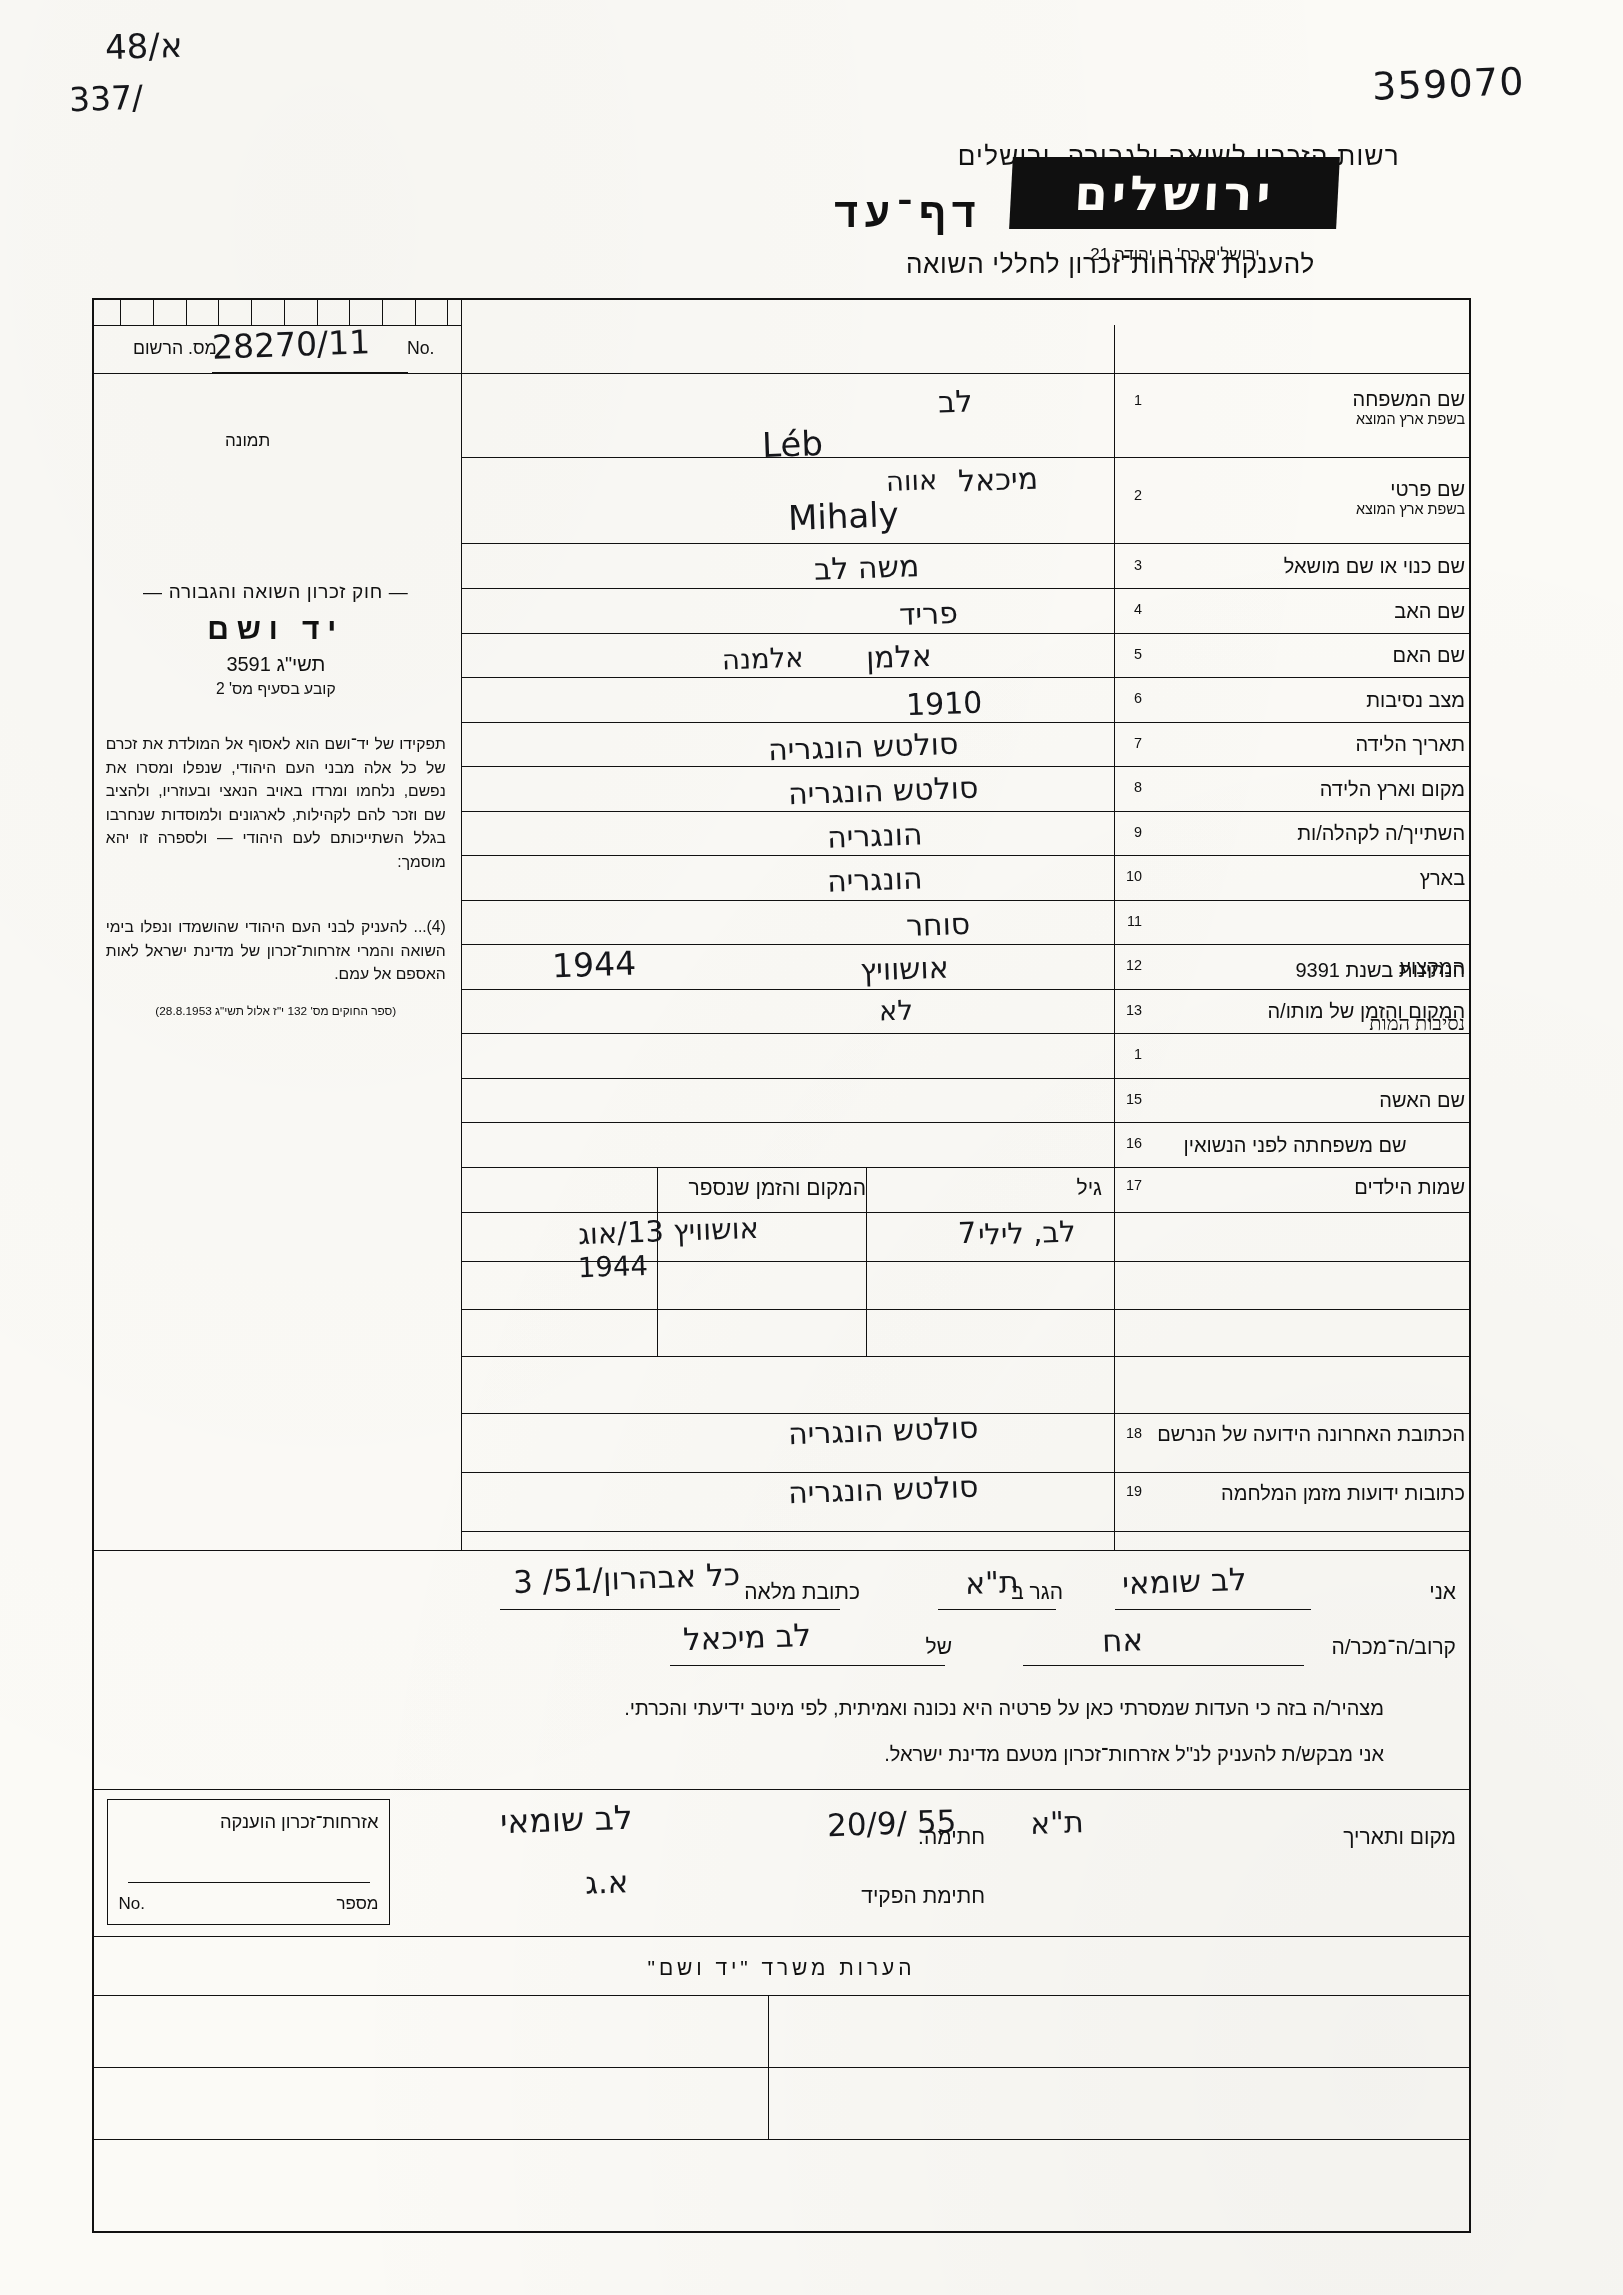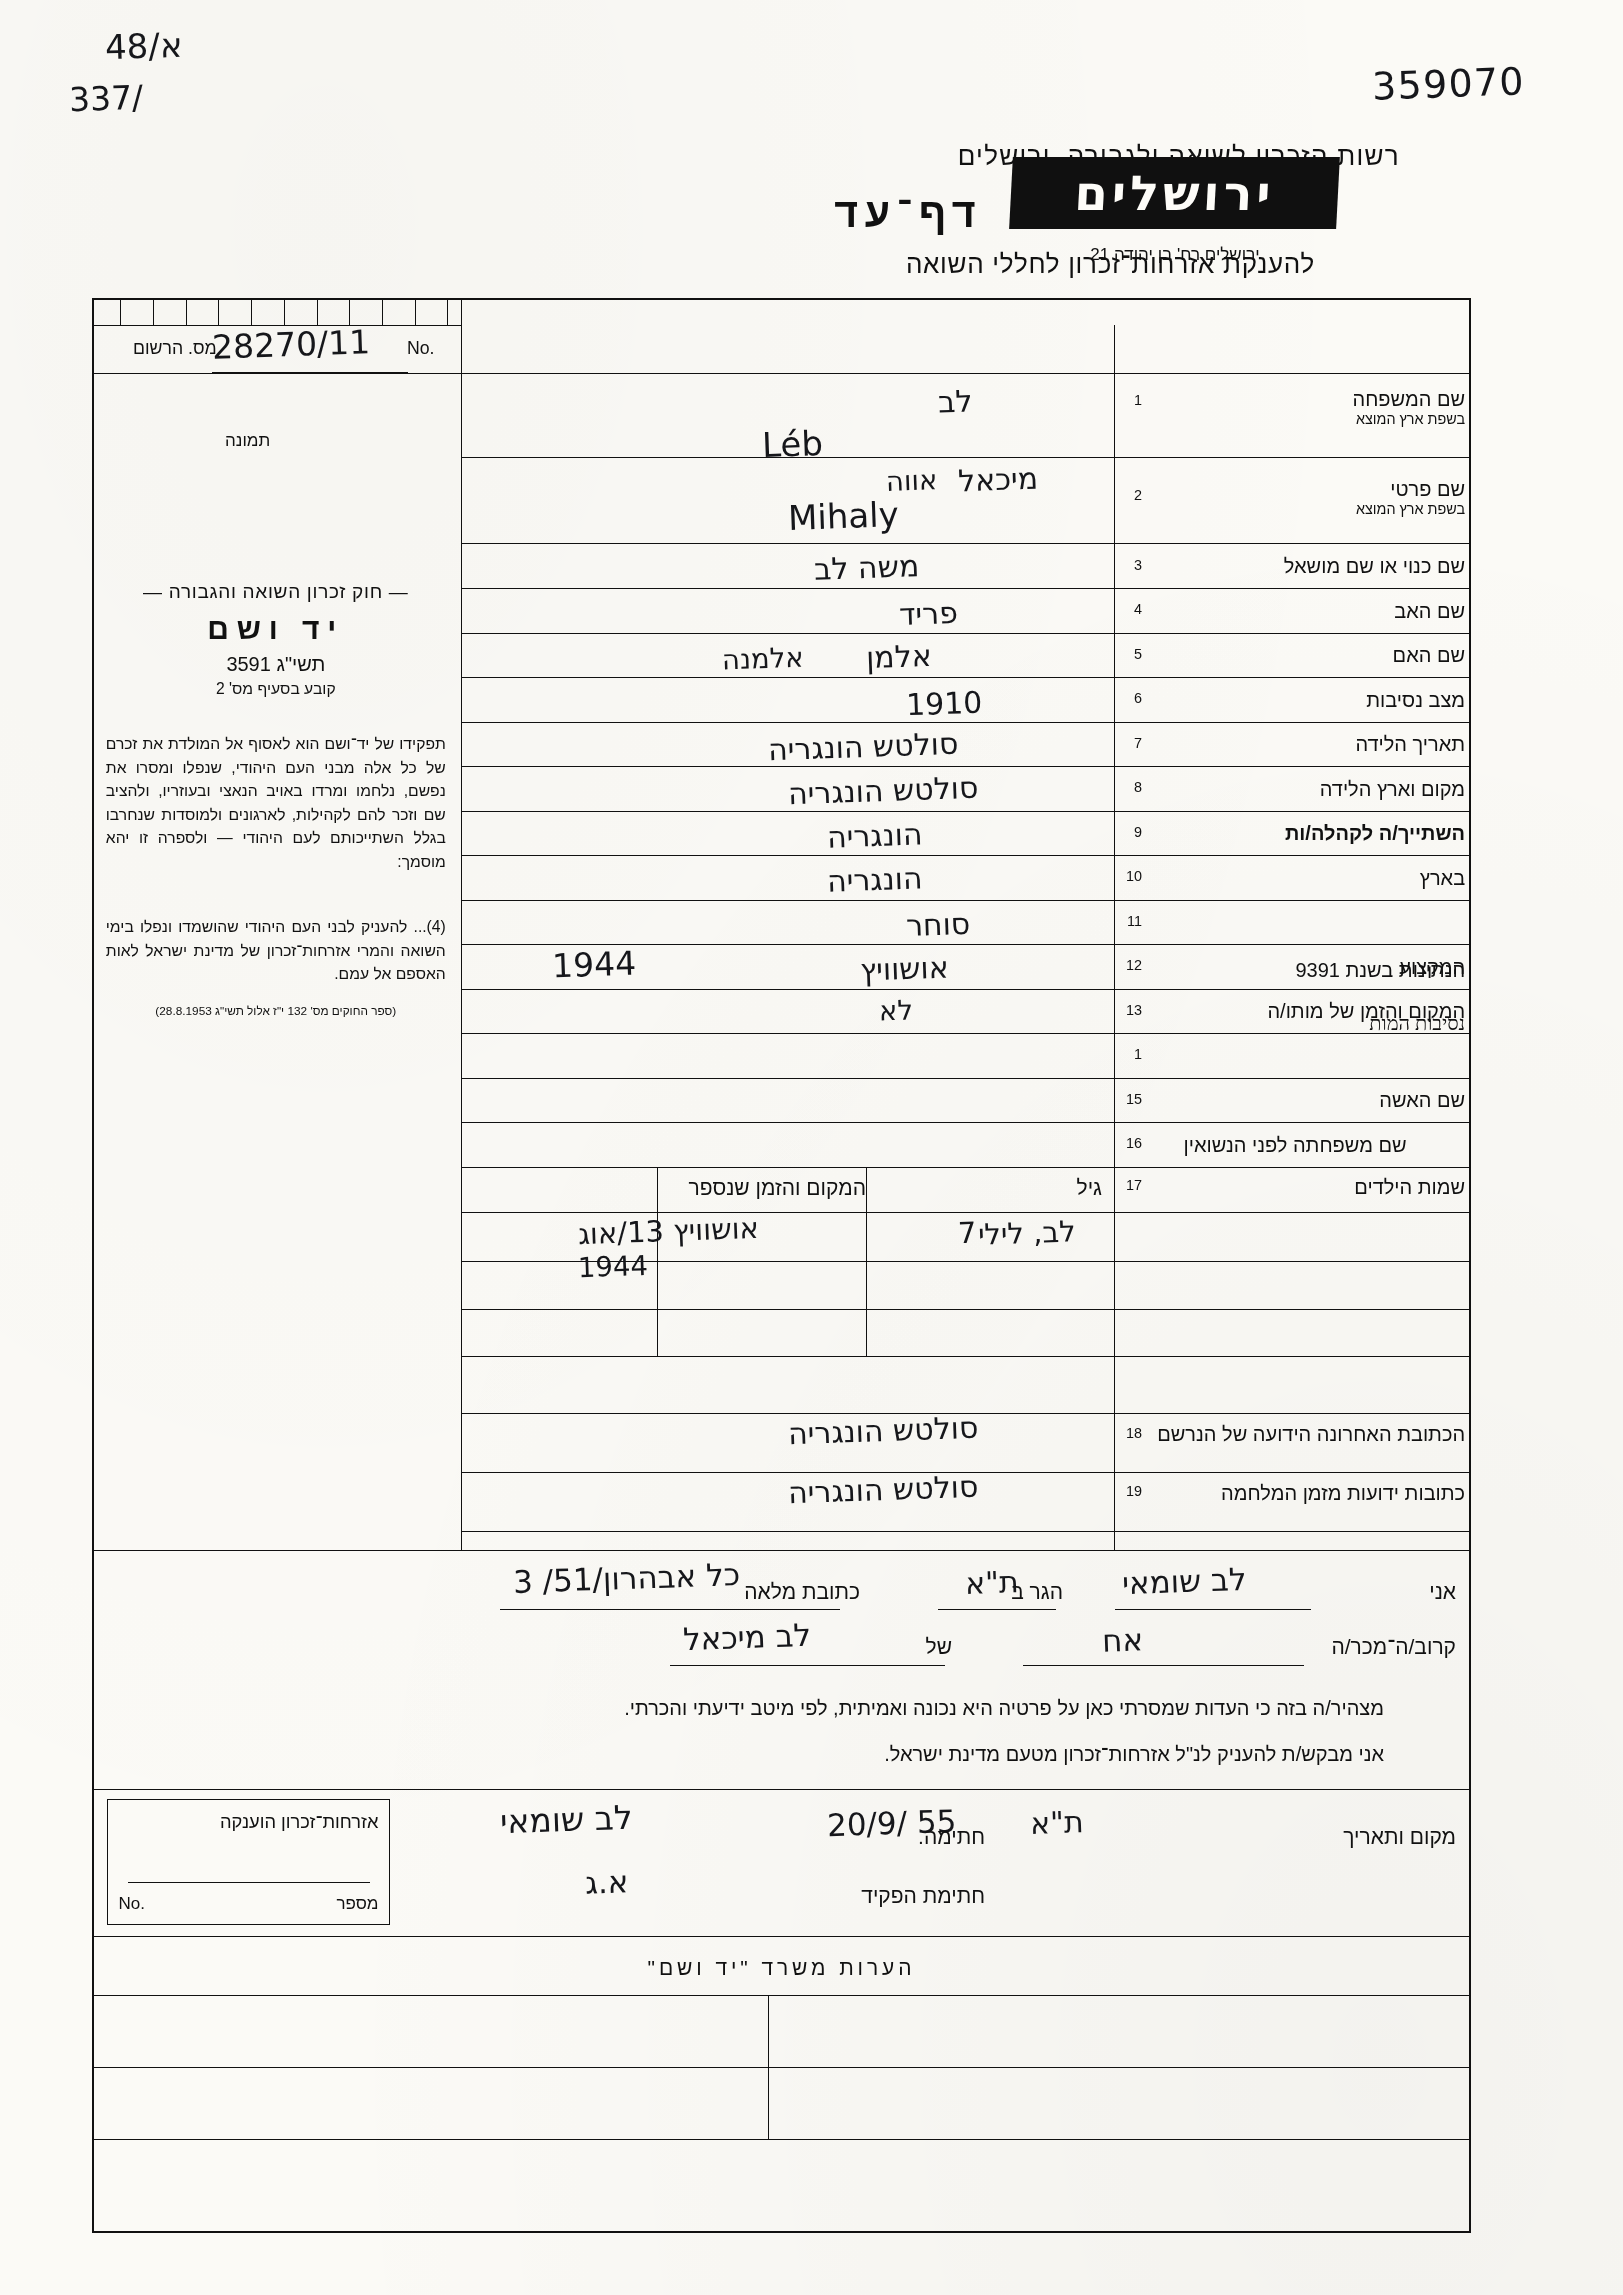--- a/index.html
+++ b/index.html
@@ -189,21 +189,21 @@
 
     <div class="rowlabel heb" style="top:389px;">מצב נסיבות</div>
     <div class="rownum" style="top:390px;">6</div>
 
     <div class="rowlabel heb" style="top:433px;">תאריך הלידה</div>
     <div class="rownum" style="top:435px;">7</div>
 
     <div class="rowlabel heb" style="top:478px;">מקום וארץ הלידה</div>
     <div class="rownum" style="top:479px;">8</div>
 
-    <div class="rowlabel heb" style="top:522px;font-weight:bold;">השתייך/ה לקהלה/ות</div>
+    <div class="rowlabel heb" style="top:522px;">השתייך/ה לקהלה/ות</div>
     <div class="rownum" style="top:524px;">9</div>
 
     <div class="rowlabel heb" style="top:567px;">בארץ</div>
     <div class="rownum" style="top:568px;margin-left:28px;">10</div>
 
     <div class="rowlabel heb" style="top:611px;margin-top:48px;">הנתינות בשנת 1939</div>
     <div class="rownum" style="top:613px;">11</div>
 
     <div class="rowlabel heb" style="top:656px;">המקצוע</div>
     <div class="rownum" style="top:657px;">12</div>

